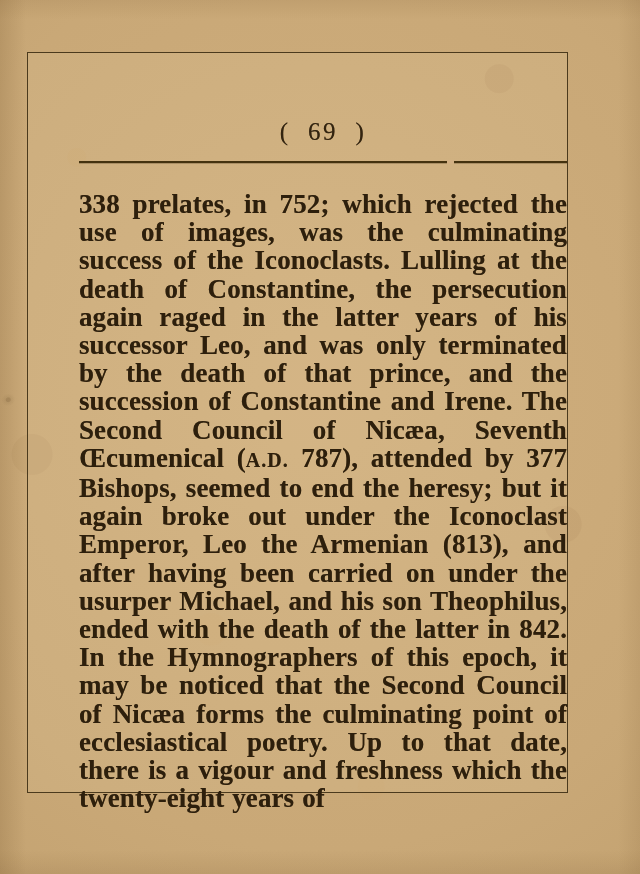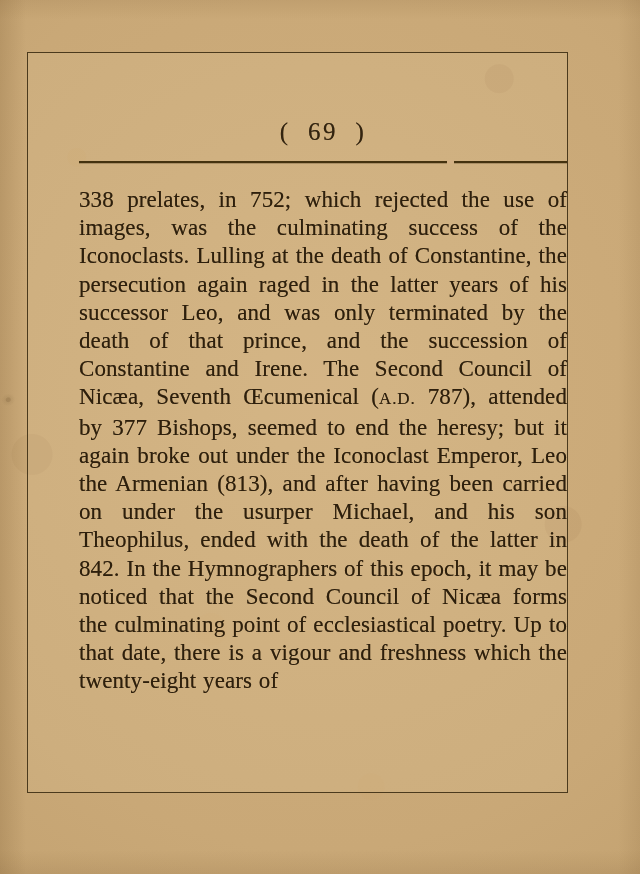--- a/index.html
+++ b/index.html
@@ -109,28 +109,29 @@
     position: absolute;
     left: 368px;
     top: -1px;
     width: 7px;
     height: 4px;
     background: #d2b083;
   }
 
   
   #body-copy {
-    font-size: 23px;
+    font-size: 27px;
     line-height: 28.2px;
     color: #2d1f0c;
     text-align: justify;
     text-align-last: left;
     word-spacing: .04em;
     letter-spacing: .004em;
     text-rendering: optimizeLegibility;
+    font-weight: bold;
   }
   #body-copy .smallcaps {
     font-size: 0.74em;
     letter-spacing: .05em;
   }
   
   #body-copy, #page-header {
     text-shadow: 0 0 .45px rgba(45,31,12,.55);
   }
 </style>

